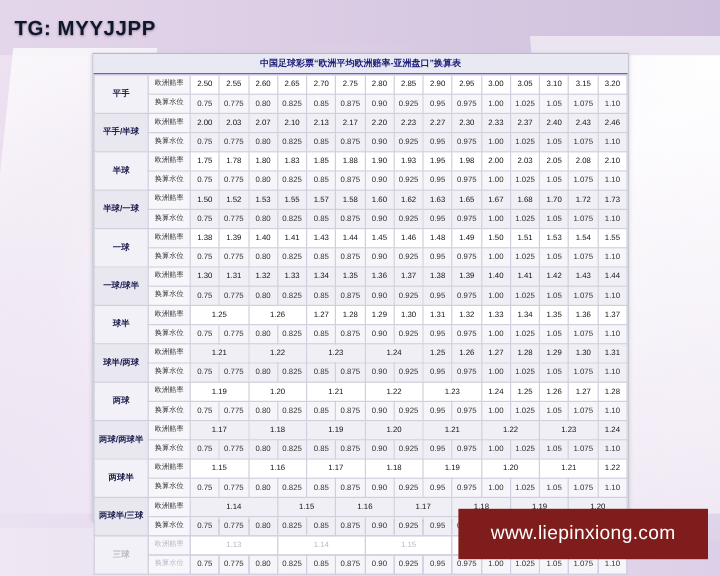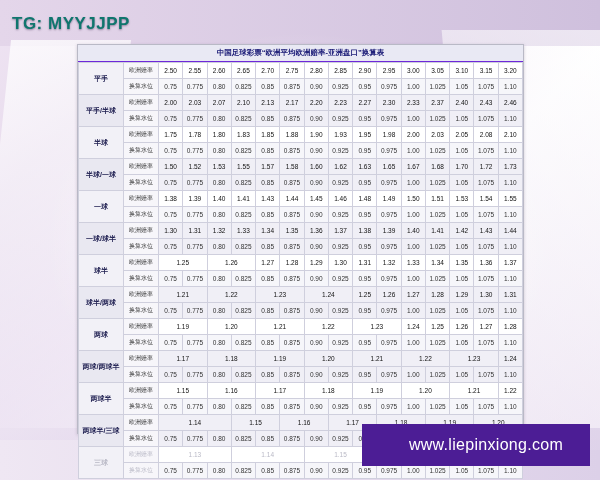--- a/index.html
+++ b/index.html
@@ -19,26 +19,26 @@
   #bg .diagL{position:absolute;left:-10px;top:40px;width:120px;height:400px;
     background:linear-gradient(160deg,rgba(255,255,255,.75),rgba(226,214,236,.45));
     transform:skewX(-6deg);}
   #bg .diagR{position:absolute;right:-20px;top:30px;width:160px;height:420px;
     background:linear-gradient(200deg,rgba(255,255,255,.6),rgba(222,209,233,.35));
     transform:skewX(5deg);}
   #bg .glow{position:absolute;left:50%;top:50%;width:520px;height:420px;margin-left:-260px;margin-top:-210px;
     background:radial-gradient(ellipse at center,rgba(255,255,255,.85),rgba(255,255,255,0) 70%);}
 
   
-  #tg{position:absolute;left:12px;top:14px;color:#0f766e;font-size:17px;font-weight:bold;
+  #tg{position:absolute;left:12px;top:14px;color:#0f172a;font-size:17px;font-weight:bold;
       letter-spacing:.5px;text-shadow:0 1px 2px rgba(80,60,95,.55);}
 
   
   #urlplate{position:absolute;right:10px;bottom:14px;width:208px;height:42px;
-    background:#4c1d95;display:flex;align-items:center;justify-content:center;padding-left:20px;}
+    background:#7f1d1d;display:flex;align-items:center;justify-content:center;}
   #urlplate span{color:#ffffff;font-size:16px;letter-spacing:.3px;}
 
   
   #card{position:absolute;left:77px;top:44px;width:447px;height:390px;
     background:#ffffff;border:1px solid #b9b9c6;box-shadow:0 1px 3px rgba(90,70,105,.25);
     box-sizing:border-box;}
   #title{height:16px;line-height:16px;text-align:center;font-size:7.5px;color:#20207a;
     background:#e9e9f4;border-bottom:1px solid #6d28d9;font-weight:bold;}
   table{border-collapse:collapse;width:100%;table-layout:fixed;}
   td{border:1px solid #cfcfdd;font-size:6.5px;color:#111;text-align:center;

